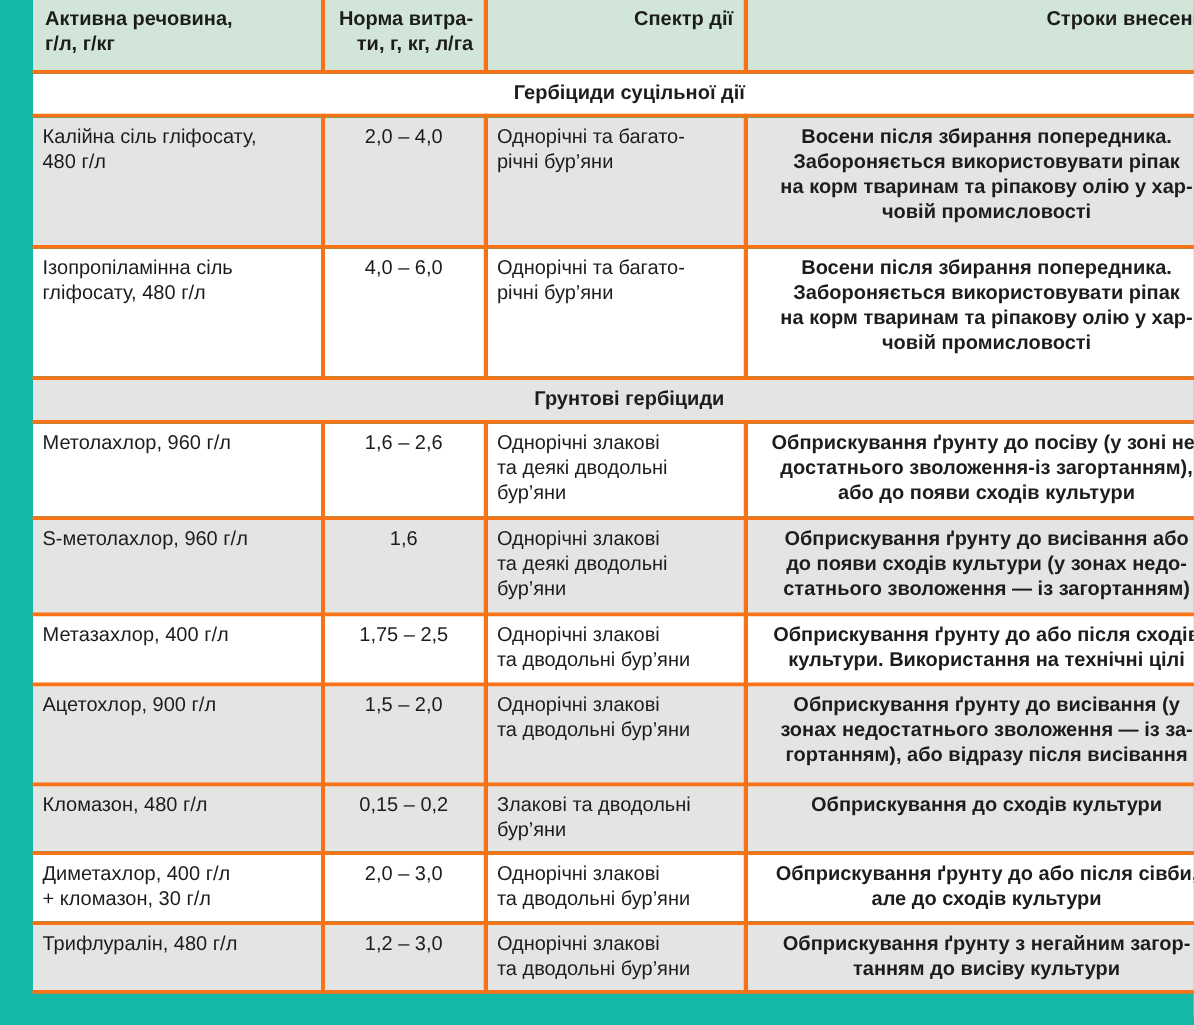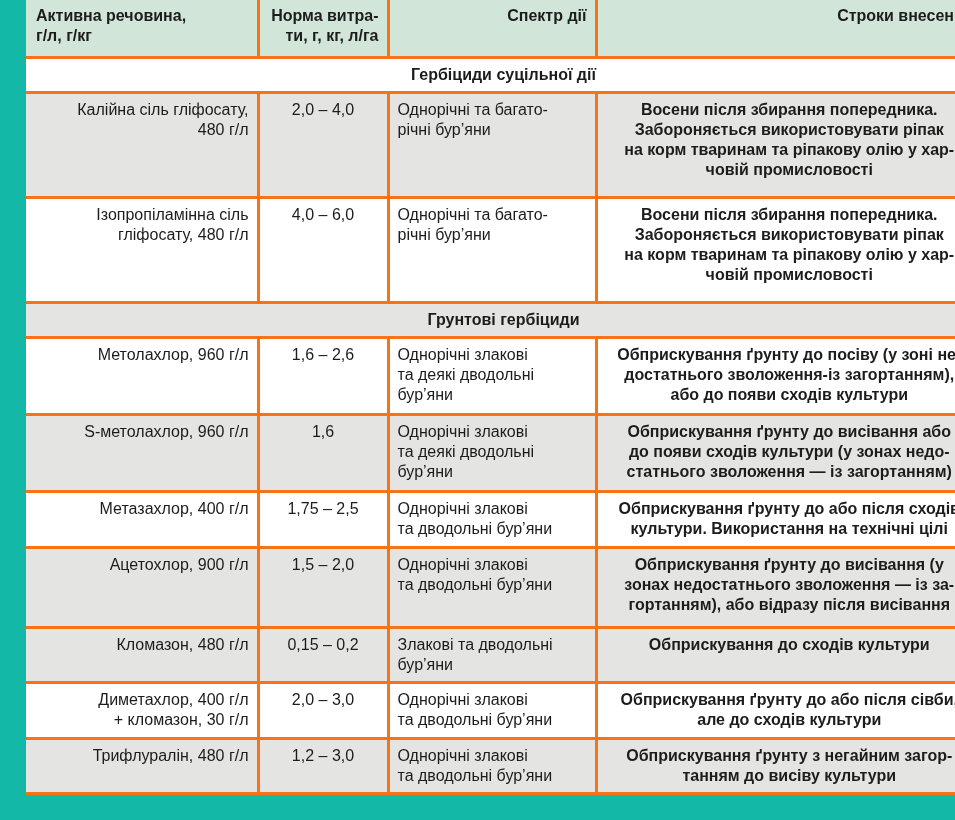--- a/index.html
+++ b/index.html
@@ -48,21 +48,21 @@
 
   td.section-title {
     text-align: center;
     font-weight: bold;
     color: #008a50;
     font-size: 16.5px;
     padding-top: 3px;
     padding-bottom: 3px;
     white-space: normal;
   }
-  td.col-substance { text-align: right; padding-left: 10px; }
+  td.col-substance { text-align: left; padding-left: 10px; }
   td.col-rate      { text-align: center; }
   td.col-spectrum  { text-align: left; }
   td.col-timing    { text-align: center; font-weight: bold; }
 
   tr.shaded > td { background: #e4e4e2; }
   tr.plain  > td { background: #ffffff; }
 </style>
 </head>
 <body>
 

